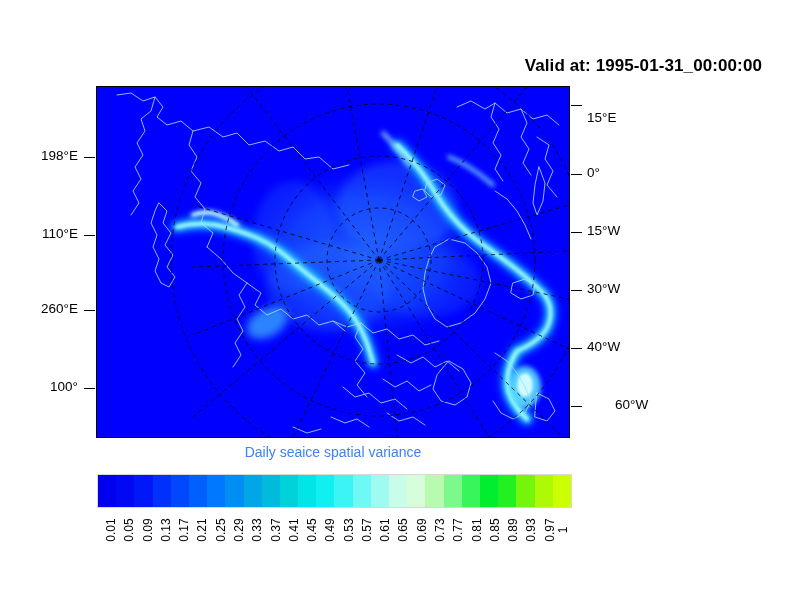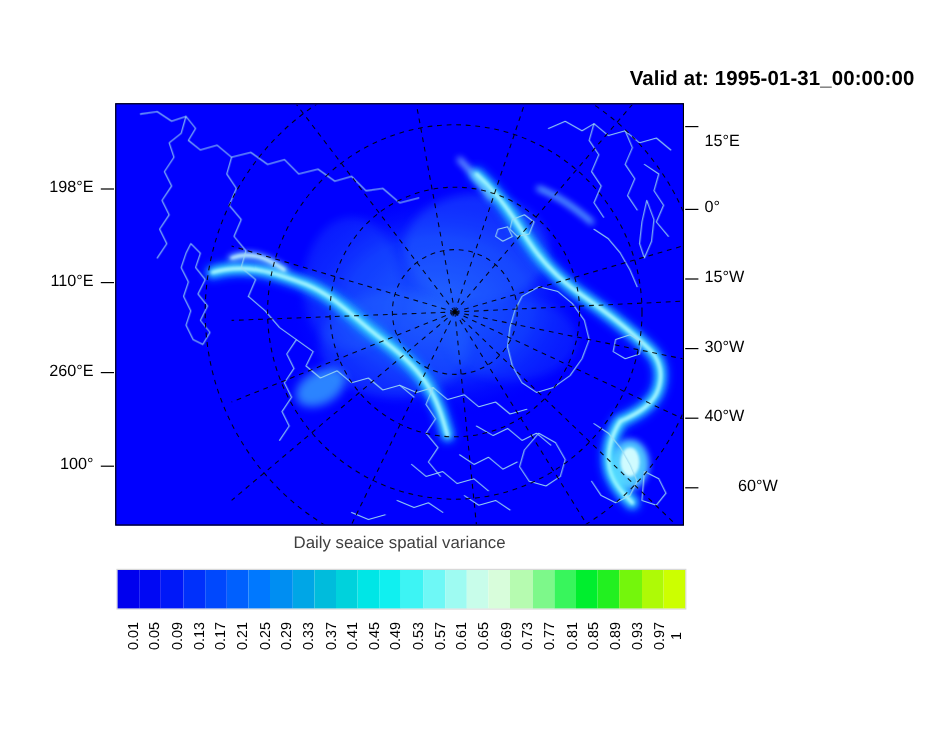--- a/index.html
+++ b/index.html
@@ -37,21 +37,21 @@
   .axlabel.left{text-align:right;}
   .axlabel.right{text-align:left;}
 
   .tick{
     position:absolute;background:#000;height:1px;width:11px;
   }
 
   .caption{
     position:absolute;
     left:96px;top:444px;width:474px;
-    text-align:center;font-size:14px;color:#404040;
+    text-align:center;font-size:14px;color:#3b82f6;
   }
 
   .cbar{
     position:absolute;
     left:97px;top:474px;width:475px;height:34px;
     display:flex;
     border:1px solid #d8d8d8;
     box-sizing:border-box;
   }
   .cbar i{display:block;height:100%;flex:1 1 auto;}

